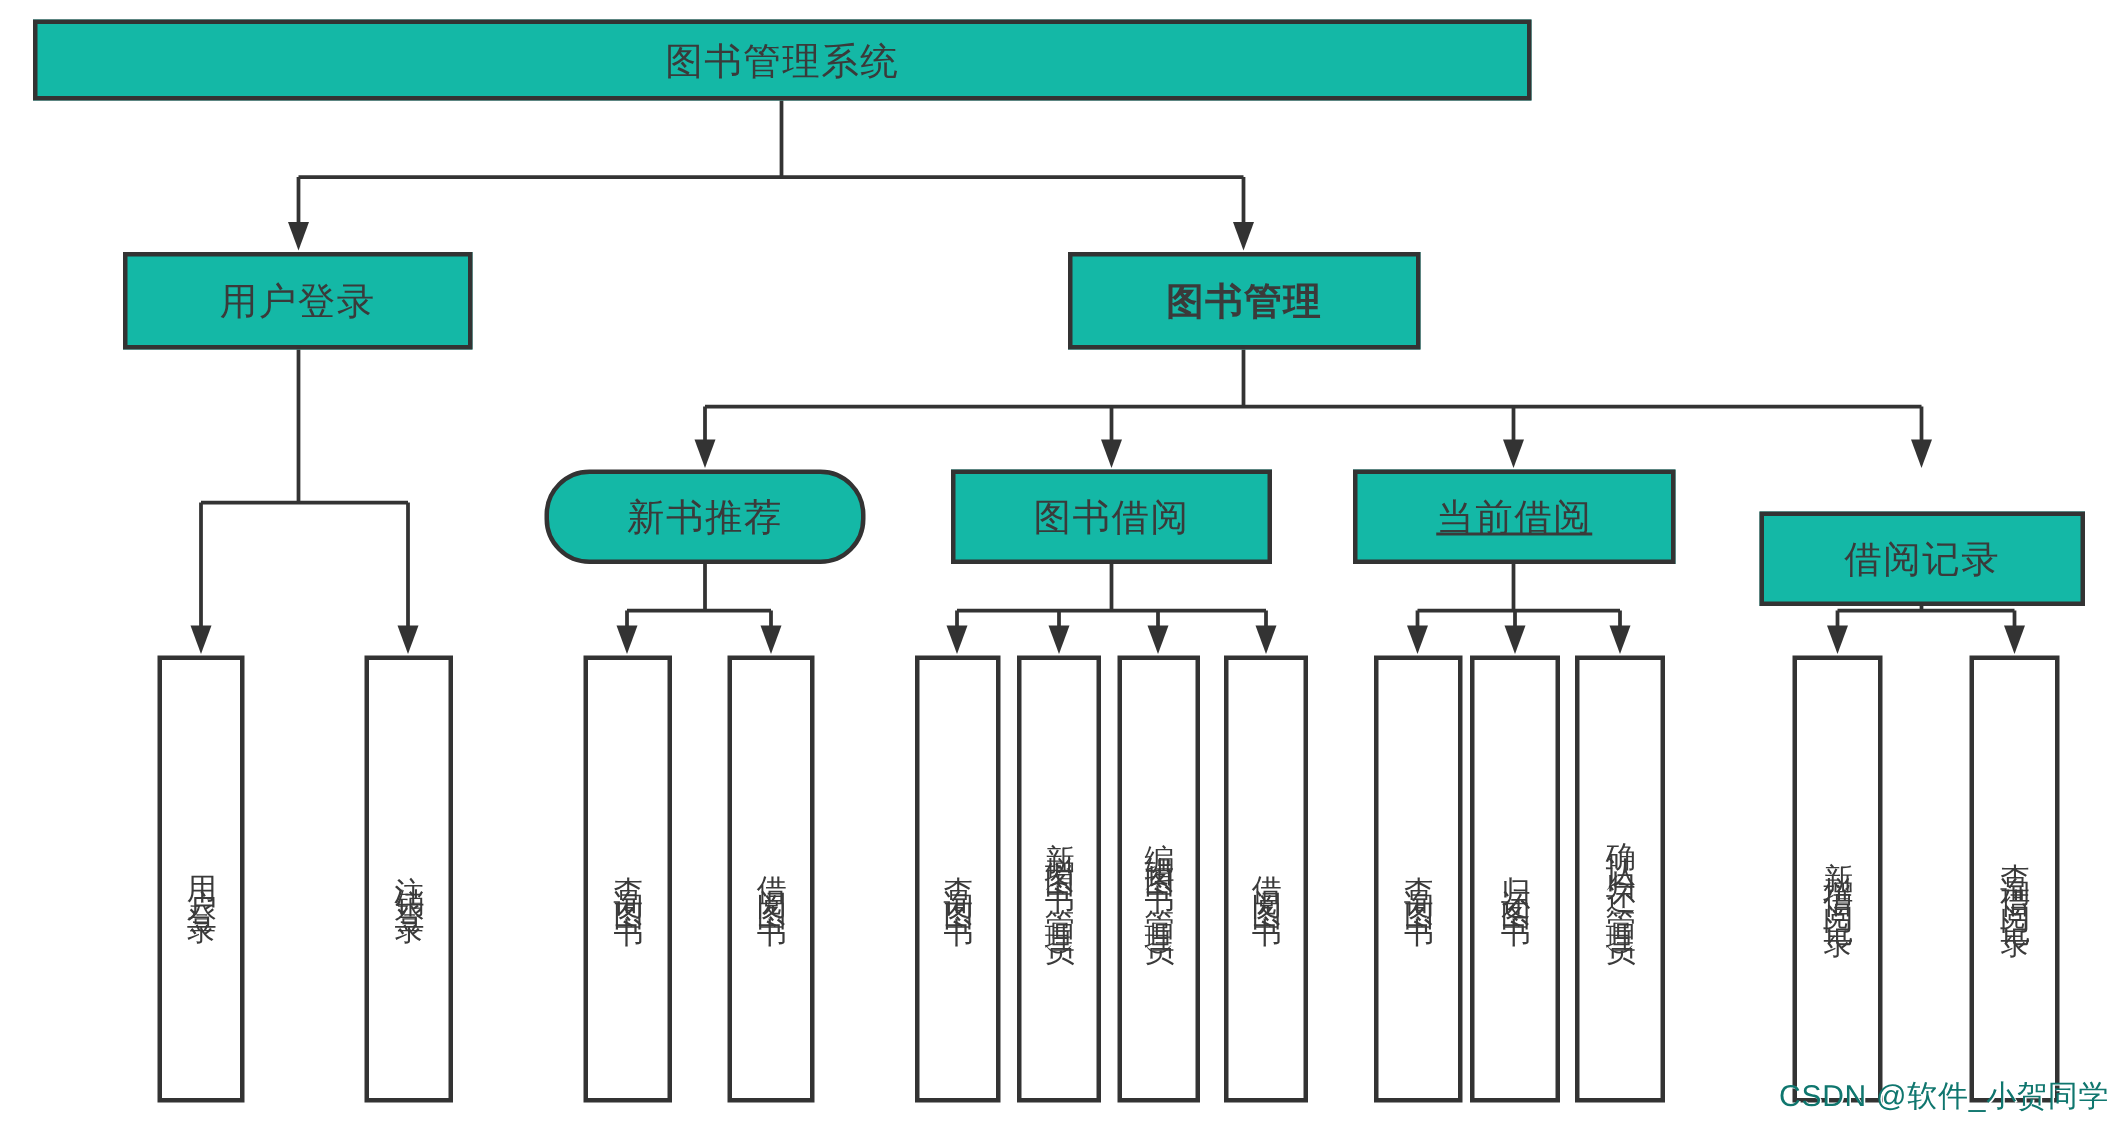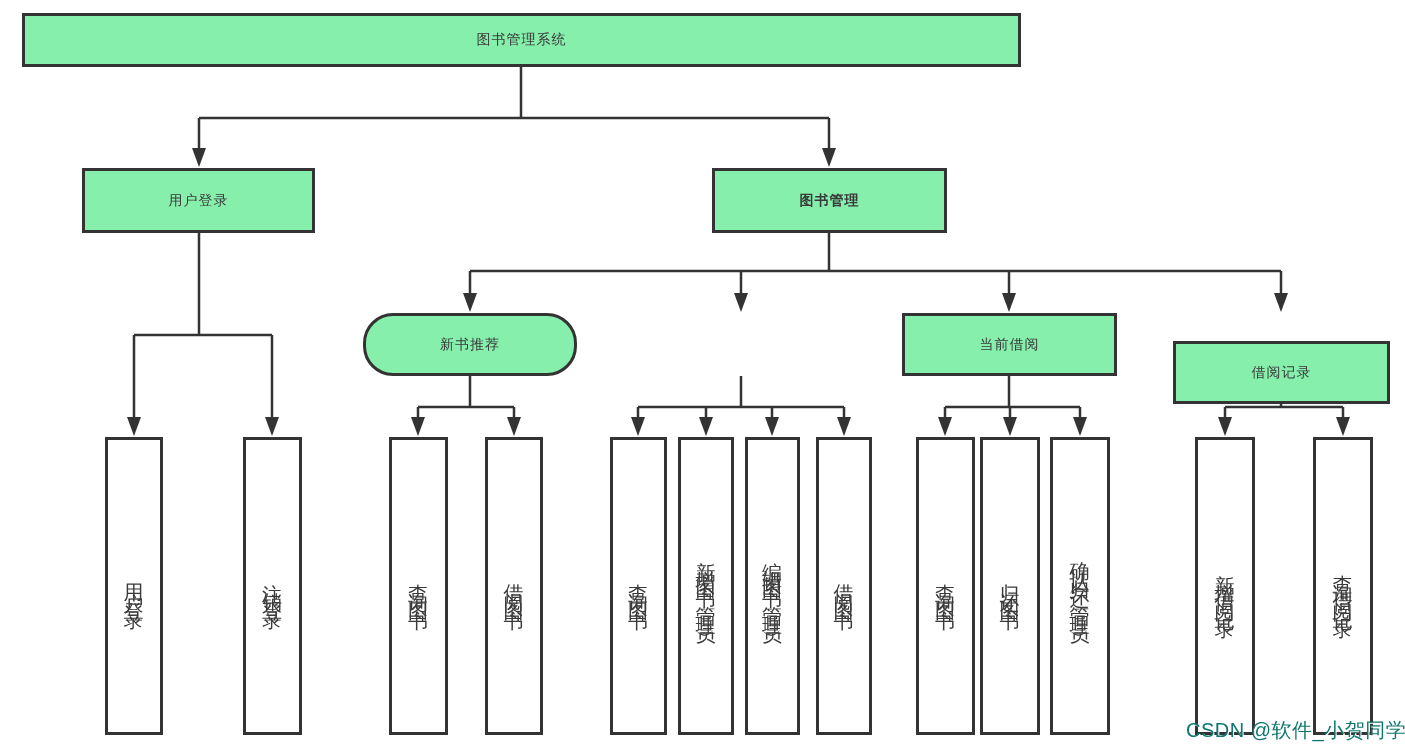--- a/index.html
+++ b/index.html
@@ -18,26 +18,26 @@
   .connectors {
     position: absolute;
     left: 0;
     top: 0;
     pointer-events: none;
   }
   .node {
     position: absolute;
     box-sizing: border-box;
     border: 3px solid #333333;
-    background: #86efac;
+    background: #14b8a6;
     display: flex;
     align-items: center;
     justify-content: center;
     color: #3a3a3a;
-    font-size: 14px;
+    font-size: 25px;
     letter-spacing: 1px;
     white-space: nowrap;
   }
   .leaf {
     position: absolute;
     box-sizing: border-box;
     border: 3px solid #333333;
     background: #ffffff;
     display: flex;
     align-items: center;
@@ -101,21 +101,22 @@
       <polygon points="1336,417 1350,417 1343,436"></polygon>
     </g>
   </svg>
 
   <div class="node" style="left:22px; top:13px; width:999px; height:54px;">图书管理系统</div>
 
   <div class="node" style="left:82px; top:168px; width:233px; height:65px;">用户登录</div>
   <div class="node" style="left:712px; top:168px; width:235px; height:65px;font-weight:bold;">图书管理</div>
 
   <div class="node" style="left:363px; top:313px; width:214px; height:63px;border-radius:30px;">新书推荐</div>
-  <div class="node" style="left:902px; top:313px; width:215px; height:63px;">当前借阅</div>
+  <div class="node" style="left:634px; top:313px; width:214px; height:63px;">图书借阅</div>
+  <div class="node" style="left:902px; top:313px; width:215px; height:63px;text-decoration:underline;">当前借阅</div>
   <div class="node" style="left:1173px; top:313px; width:217px; height:63px;margin-top:28px;">借阅记录</div>
 
   <div class="leaf" style="left:105px; top:437px; width:58px; height:298px;">
     <span class="vtext">用户登录</span>
   </div>
   <div class="leaf" style="left:243px; top:437px; width:59px; height:298px;">
     <span class="vtext">注销登录</span>
   </div>
 
   <div class="leaf" style="left:389px; top:437px; width:59px; height:298px;">

